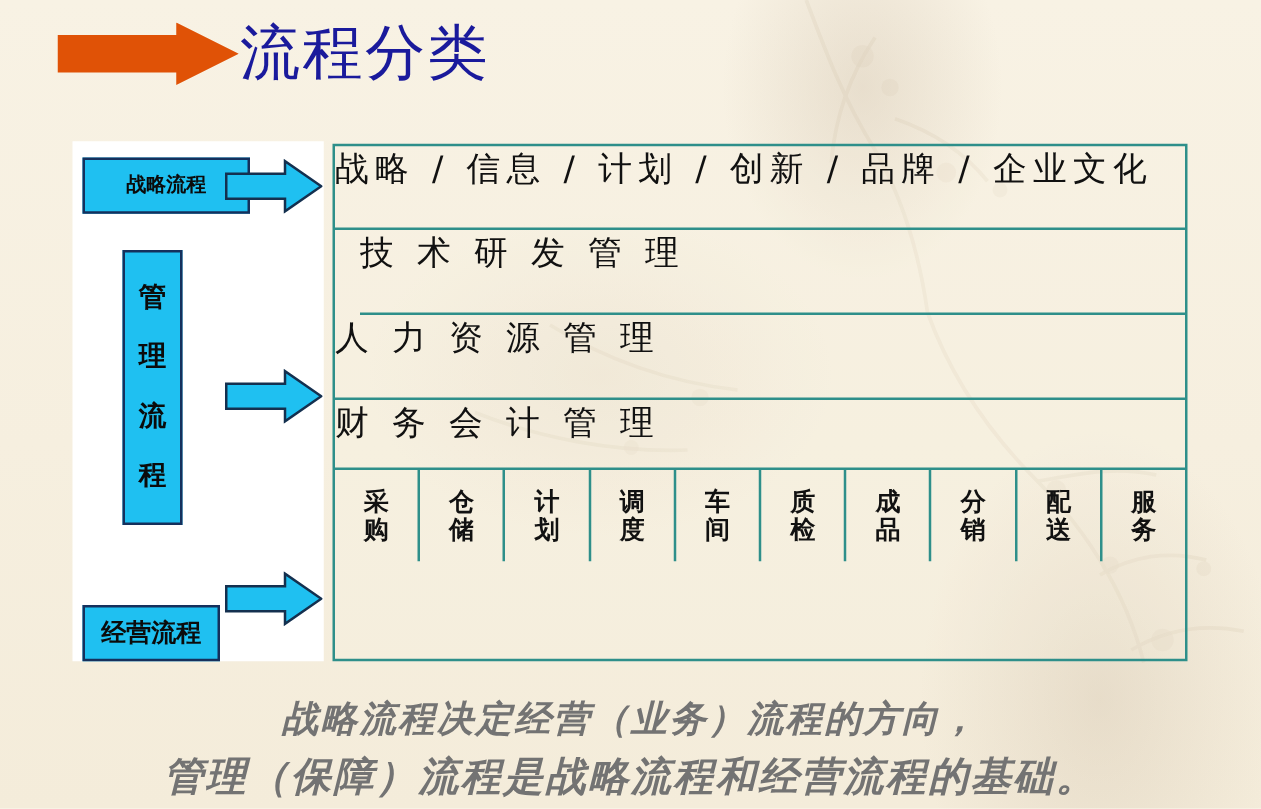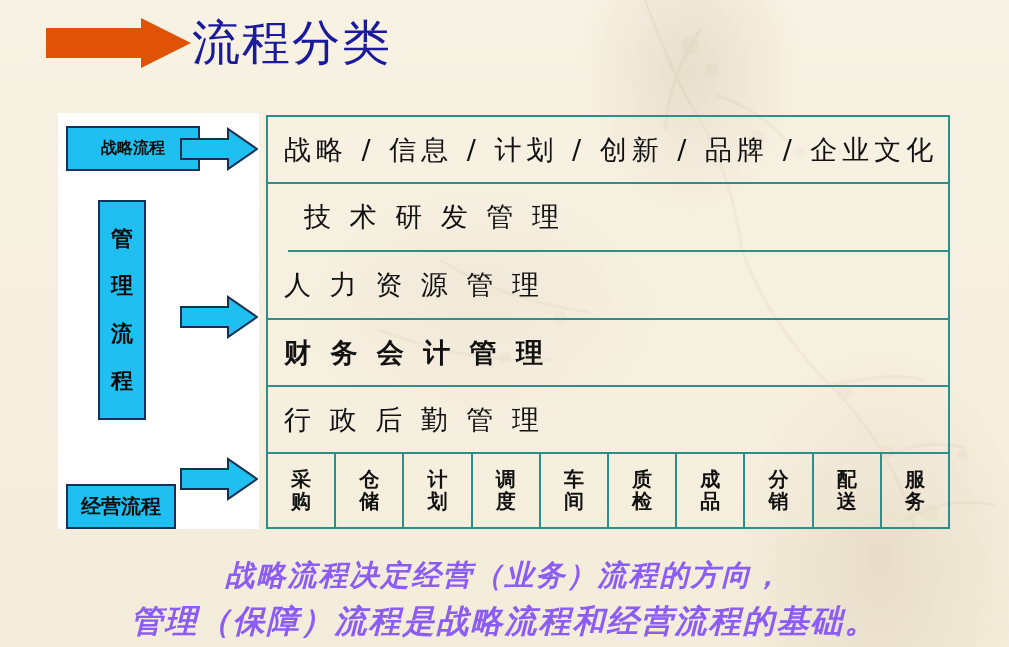--- a/index.html
+++ b/index.html
@@ -105,35 +105,34 @@
     left: 266px; top: 115px;
     width: 684px; height: 414px;
     border: 2px solid #2e8f8a;
     box-sizing: border-box;
     background: rgba(250,244,230,0.18);
   }
   .proc-row {
     border-bottom: 2px solid #2e8f8a;
     box-sizing: border-box;
     display: flex;
-    align-items: center;
-    padding-left: 16px;
+    align-items: flex-start;
   }
   .proc-row:last-child { border-bottom: none; }
   .proc-row .row-label {
     font-family: "DejaVu Sans", "Liberation Sans", sans-serif;
     font-size: 27px;
     color: #111111;
     letter-spacing: 5px;
     white-space: nowrap;
   }
   #row-0 { height: 67px; }
   #row-1 { height: 68px; margin-left: 20px; }
   #row-2 { height: 68px; }
-  #row-3 { height: 67px; font-weight: bold; }
+  #row-3 { height: 56px; }
   #row-4 { height: 67px; }
   
   .ops-row {
     height: 73px;
     display: flex;
     padding-left: 0;
     border-bottom: none;
     align-items: stretch;
   }
   .ops-cell {
@@ -151,21 +150,21 @@
     line-height: 1.08;
   }
   .ops-cell:last-child { border-right: none; }
   .ops-cell span { display: block; }
   
   .caption {
     position: absolute;
     left: 0; top: 552px;
     width: 1009px;
     text-align: center;
-    color: #8b5cf6;
+    color: #737373;
     font-family: "DejaVu Sans", "Liberation Sans", sans-serif;
     font-size: 29px;
     font-style: italic;
     font-weight: bold;
     line-height: 46px;
     letter-spacing: 2px;
   }
   .caption .line { display: block; white-space: nowrap; }
   .caption .line-2 { font-size: 32px; }
 </style>
@@ -240,23 +239,20 @@
     </div>
     <div class="proc-row" id="row-1">
       <div class="row-label">技 术 研 发 管 理</div>
     </div>
     <div class="proc-row" id="row-2">
       <div class="row-label">人 力 资 源 管 理</div>
     </div>
     <div class="proc-row" id="row-3">
       <div class="row-label">财 务 会 计 管 理</div>
     </div>
-    <div class="proc-row" id="row-4">
-      <div class="row-label">行 政 后 勤 管 理</div>
-    </div>
     <div class="proc-row ops-row">
       <div class="ops-cell">
         <span>采</span>
         <span>购</span>
       </div>
       <div class="ops-cell">
         <span>仓</span>
         <span>储</span>
       </div>
       <div class="ops-cell">

